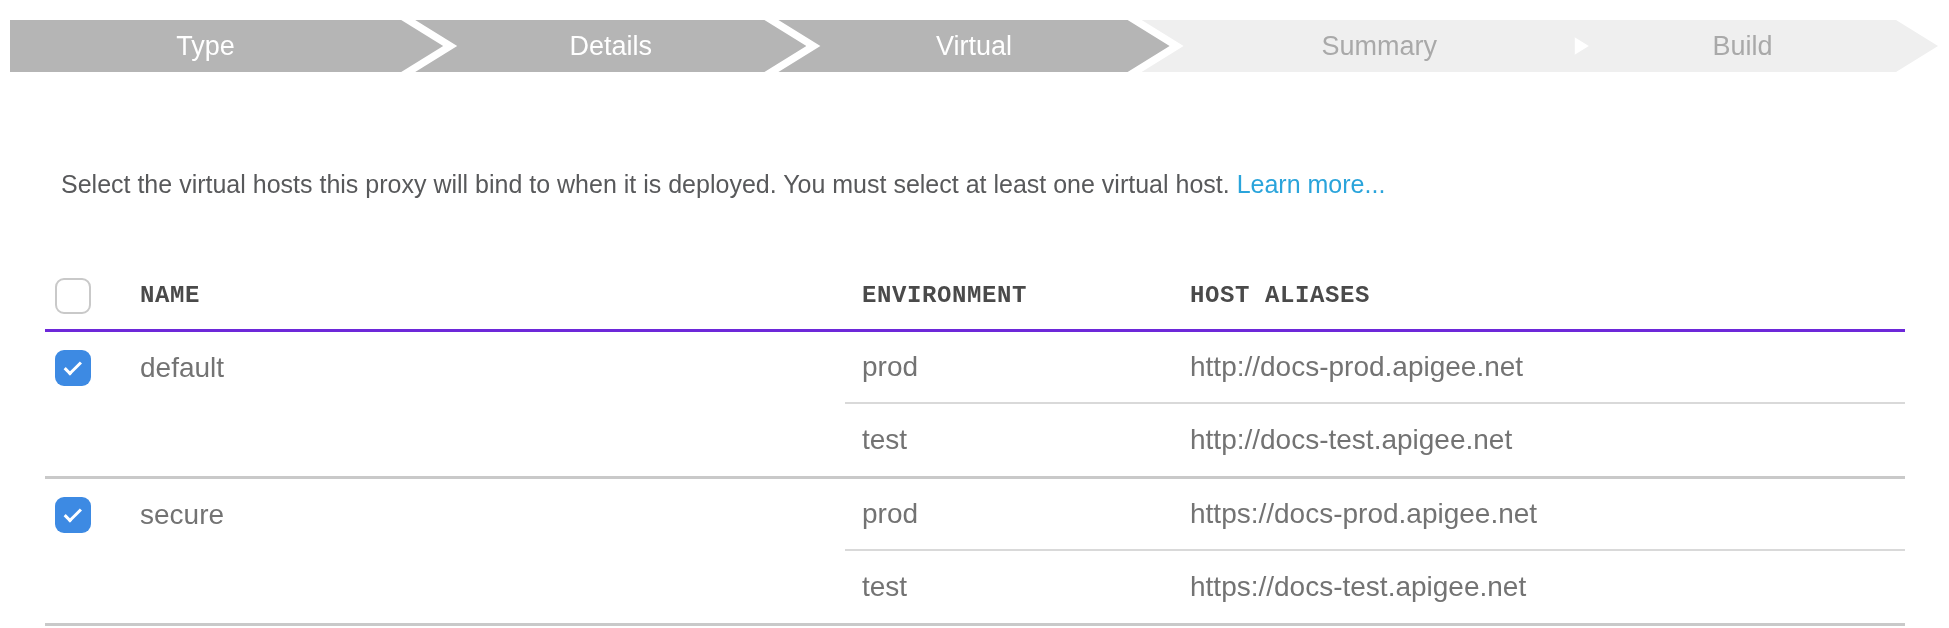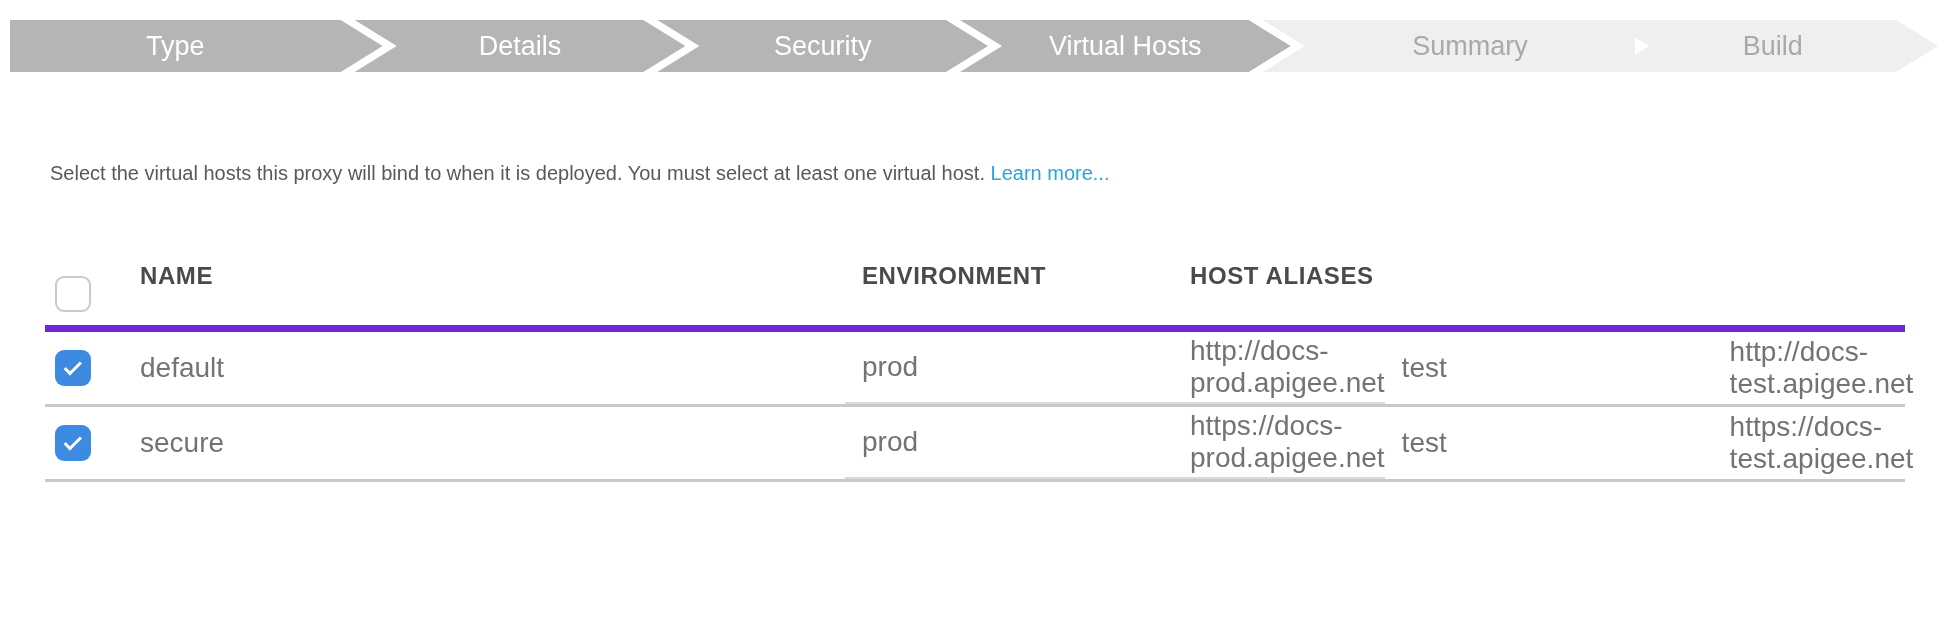--- a/index.html
+++ b/index.html
@@ -26,51 +26,52 @@
   }
   .step:not(.first) { margin-left: -28px; }
   .step.first { clip-path: polygon(0 0, calc(100% - 42px) 0, 100% 50%, calc(100% - 42px) 100%, 0 100%); padding-right: 42px; }
   .step.last  { clip-path: polygon(0 0, 100% 0, 100% 100%, 0 100%, 42px 50%); padding-left: 42px; }
   .step.active   { background: var(--step-active-bg);   color: var(--step-active-text); }
   .step.inactive { background: var(--step-inactive-bg); color: var(--step-inactive-text); }
 
   
   .desc {
     position: absolute; left: 45px; top: 150px;
-    margin: 5px; font-size: 20px; line-height: 37px;
+    margin: 16px; font-size: 25px; line-height: 37px;
     color: #58595b; white-space: nowrap;
   }
   .learn-more { color: var(--link-color); text-decoration: none; cursor: pointer; }
 
   
   .vh-table {
     position: absolute; left: 45px; top: 262px;
     width: 1860px;
   }
   .vh-header {
-    display: flex; 
+    display: flex; align-items: center;
     height: 70px;
-    border-bottom: 7px solid #6d28d9;
+    border-bottom: 3px solid #6d28d9;
+    font-family: Liberation Mono, monospace;
   }
   .th {
     font-size: 24px; font-weight: bold; color: #4a4a4a;
     letter-spacing: 0.6px;
   }
   .c-check { width: 95px; flex: 0 0 95px; display: flex; align-items: center; }
   .c-name  { width: 705px; flex: 0 0 705px; }
   .c-env   { width: 345px; flex: 0 0 345px; padding-left: 17px; }
   .c-host  { flex: 1 1 auto; }
 
   .vh-group {
     display: flex; align-items: flex-start;
     border-bottom: 3px solid #c9c9c9;
   }
   .g-cell { height: 72px; display: flex; align-items: center; }
   .cell { font-size: 28px; color: #737373; }
-  .c-sub { flex: 1 1 auto; display: flex; }
+  .c-sub { flex: 1 1 auto; display: flex; flex-direction: column; }
   .subrow { display: flex; align-items: center; height: 72px; border-bottom: 2px solid #d9d9d9; }
   .subrow.last { border-bottom: none; }
 
   
   .checkbox {
     width: 36px; height: 36px; margin-left: 10px;
     border-radius: 9px;
     display: inline-flex; align-items: center; justify-content: center;
     cursor: pointer; flex: 0 0 36px;
   }
@@ -88,24 +89,21 @@
 <div class="page">
 
   <div class="stepper">
       <div class="step active first">
         <span>Type</span>
       </div>
       <div class="step active">
         <span>Details</span>
       </div>
       <div class="step active">
-        <span>Security</span>
-      </div>
-      <div class="step active">
-        <span>Virtual Hosts</span>
+        <span>Virtual</span>
       </div>
       <div class="step inactive last">
         <span>Summary</span>
       </div>
       <div class="step inactive">
         <span>Build</span>
       </div>
     </div>
 
   <p class="desc"><span>Select the virtual hosts this proxy will bind to when it is deployed. You must select at least one virtual host.</span> <a class="learn-more" href="#">Learn more...</a></p>

